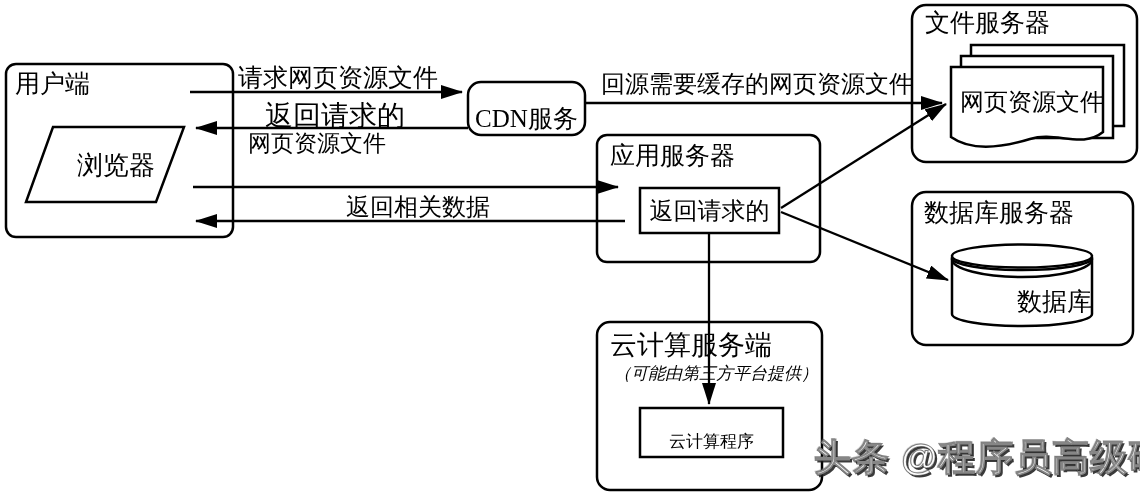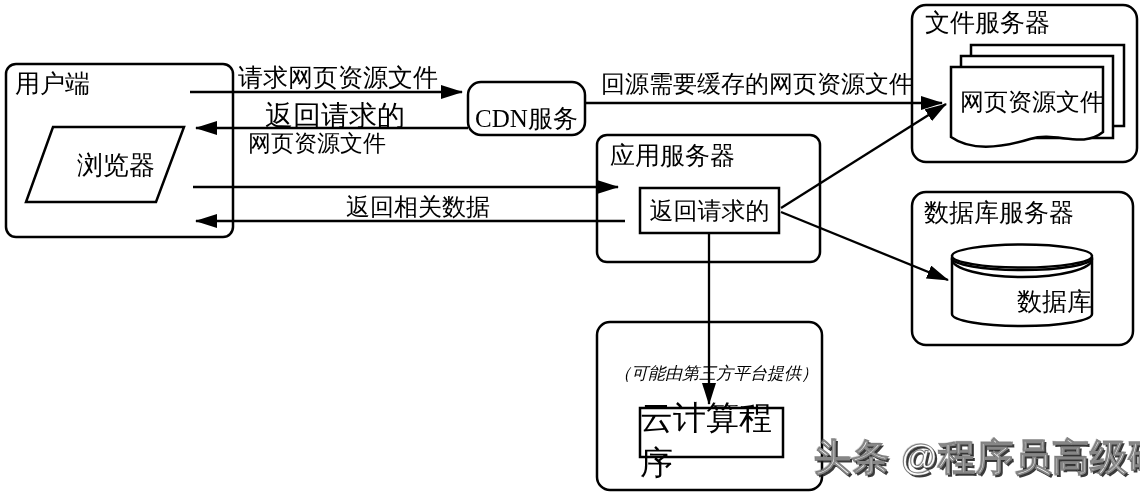--- a/index.html
+++ b/index.html
@@ -71,22 +71,23 @@
 
   <div class="lbl" style="left:15px;top:70px;font-size:25px;">用户端</div>
   <div class="lbl center" style="left:55px;top:151px;width:100px;font-size:26px;">浏览器</div>
   <div class="boxlbl" style="left:468px;top:92px;width:117px;height:53px;font-size:25px;">CDN服务</div>
   <div class="lbl" style="left:610px;top:142px;font-size:25px;">应用服务器</div>
   <div class="boxlbl" style="left:640px;top:188px;width:139px;height:45px;font-size:24px;">返回请求的</div>
   <div class="lbl" style="left:925px;top:9px;font-size:25px;">文件服务器</div>
   <div class="lbl center" style="left:950px;top:89px;width:154px;font-size:24px;">网页资源文件</div>
   <div class="lbl center" style="left:952px;top:288px;width:140px;font-size:25px;">数据库</div>
   <div class="lbl" style="left:924px;top:199px;font-size:25px;">数据库服务器</div>
+  <div class="lbl" style="left:610px;top:330px;font-size:27px;">云计算服务端</div>
   <div class="lbl" style="left:614px;top:364px;font-size:17px;font-style:italic;">（可能由第三方平台提供）</div>
-  <div class="boxlbl" style="left:640px;top:408px;width:143px;height:66px;font-size:33px;">云计算程序</div>
+  <div class="boxlbl" style="left:640px;top:408px;width:143px;height:66px;font-size:17px;">云计算程序</div>
 
   <div class="lbl center" style="left:238px;top:64px;width:198px;font-size:25px;">请求网页资源文件</div>
   <div class="lbl center" style="left:265px;top:100px;width:128px;font-size:28px;">返回请求的</div>
   <div class="lbl center" style="left:246px;top:131px;width:140px;font-size:23px;">网页资源文件</div>
   <div class="lbl center" style="left:342px;top:194px;width:148px;font-size:24px;">返回相关数据</div>
   <div class="lbl center" style="left:587px;top:71px;width:326px;font-size:24px;">回源需要缓存的网页资源文件</div>
 
   <div class="watermark">头条 @程序员高级码农II</div>
 </div>
 

